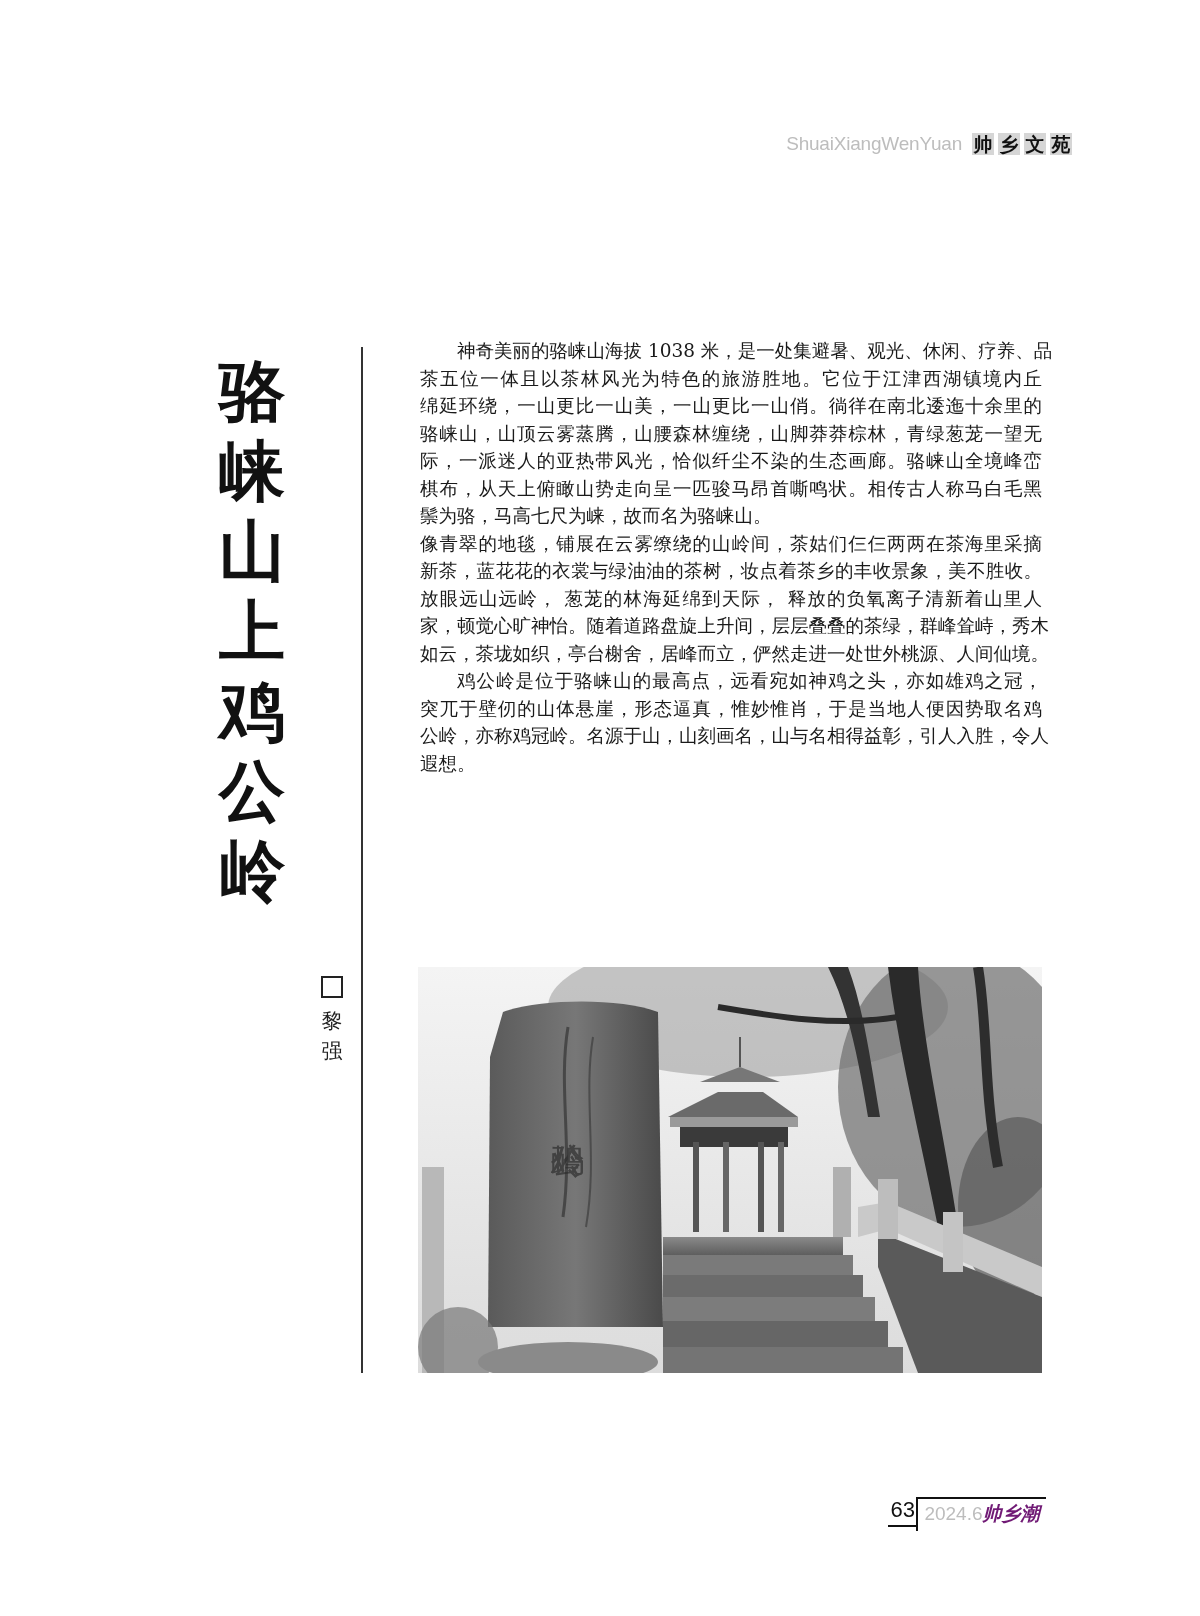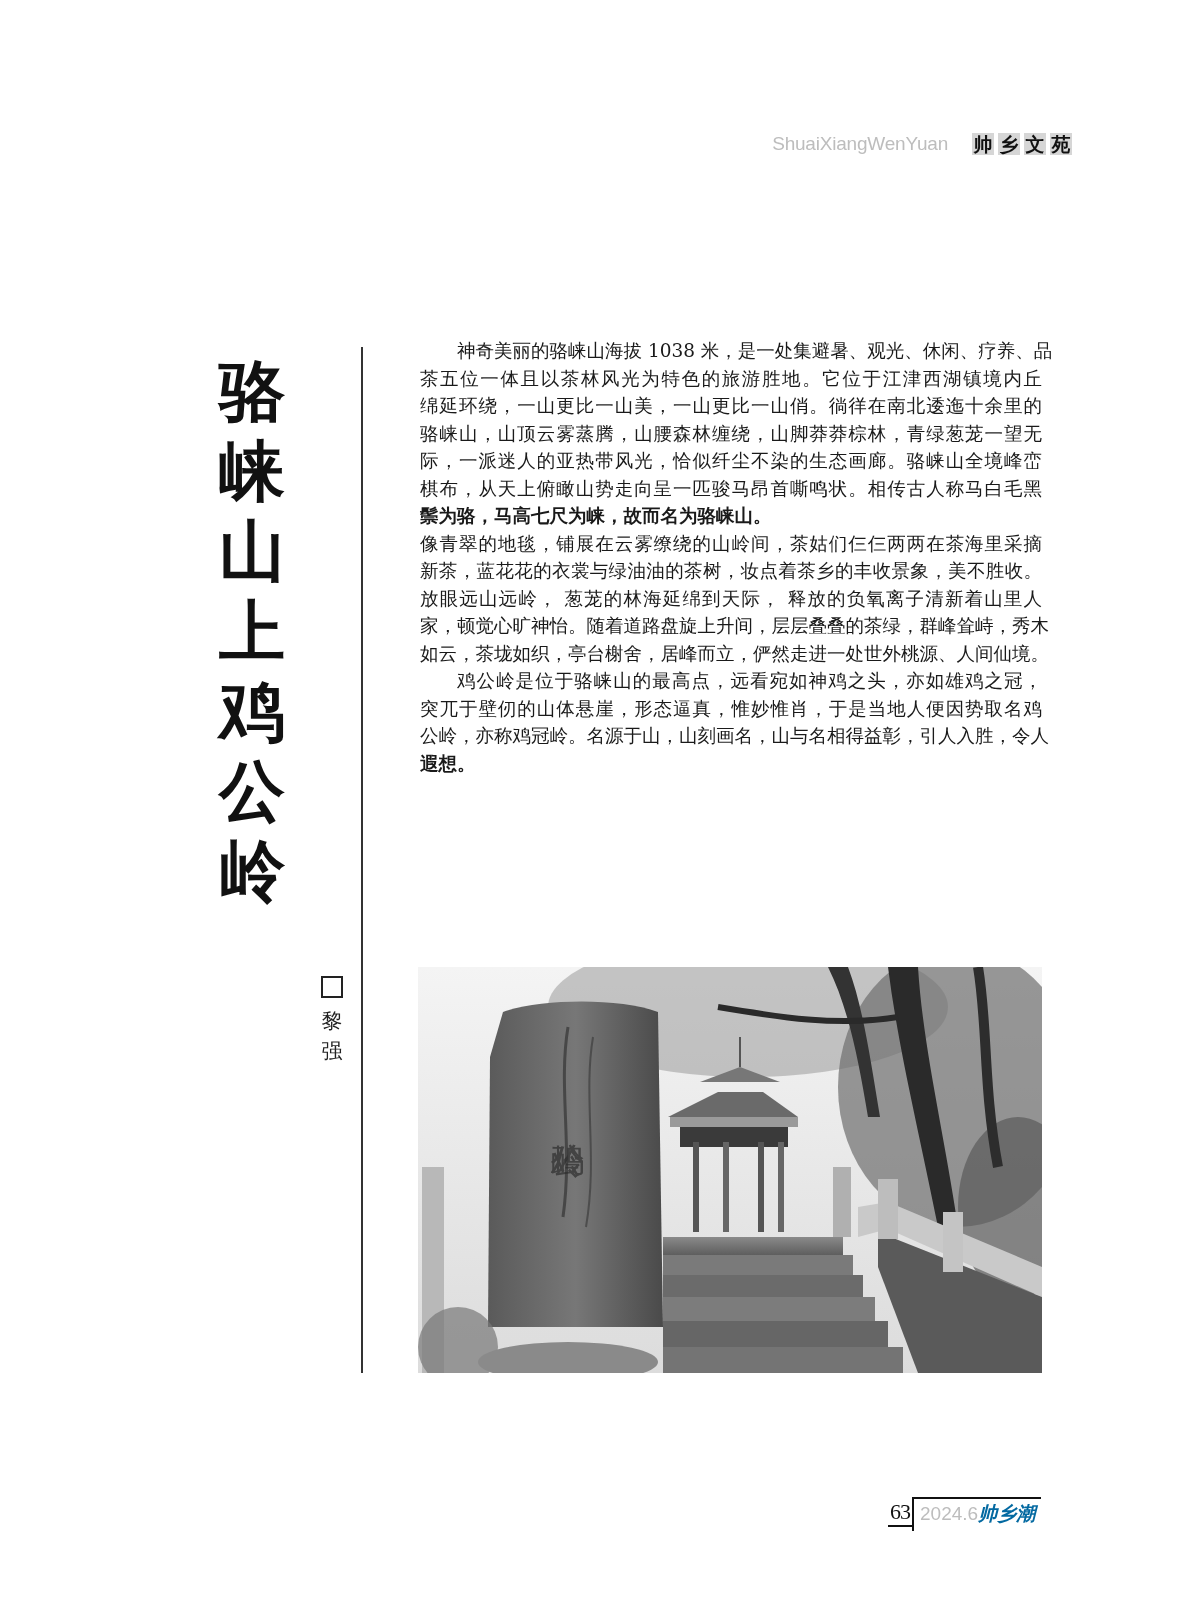--- a/index.html
+++ b/index.html
@@ -1,47 +1,47 @@
 <!DOCTYPE html>
 <html><head>
 <meta charset="utf-8">
 <style>
   html, body { margin: 0; padding: 0; background: #ffffff; }
   body { width: 1200px; height: 1616px; position: relative; overflow: hidden;
          font-family: "DejaVu Serif", "Liberation Serif", serif; color: #1a1a1a; }
 
-  .header { position: absolute; top: 133px; right: 128px; display: flex; align-items: center; gap: 24px; }
+  .header { position: absolute; top: 133px; right: 128px; display: flex; align-items: center; gap: 10px; }
   .header-en { font-family: "Liberation Sans", "DejaVu Sans", sans-serif; font-size: 19px; color: #bdbdbd; letter-spacing: -0.2px; }
   .header-cn { display: flex; gap: 4px; }
   .header-cn span { display: inline-block; width: 22px; height: 22px; line-height: 22px; text-align: center;
                     background: #d6d6d6; font-family: "DejaVu Sans", sans-serif; font-weight: bold; font-size: 19px; color: #111; }
 
   .title { position: absolute; left: 212px; top: 352px; width: 80px; display: flex; flex-direction: column; align-items: center; }
   .title span { display: block; font-family: "DejaVu Sans", sans-serif; font-weight: bold; font-size: 66px; line-height: 80px; height: 80px; color: #111; }
 
   .author { position: absolute; left: 318px; top: 976px; width: 28px; display: flex; flex-direction: column; align-items: center; }
   .author .box { width: 18px; height: 18px; border: 2px solid #222; margin-bottom: 8px; }
   .author .ch { font-family: "DejaVu Sans", sans-serif; font-size: 21px; line-height: 30px; color: #222; }
 
   .rule { position: absolute; left: 361px; top: 347px; width: 2px; height: 1026px; background: #333; }
 
   .body-text { position: absolute; left: 420px; top: 337px; width: 622px; }
   .line { display: block; height: 27.5px; line-height: 27.5px; font-size: 18.5px; text-align: justify; text-align-last: justify; white-space: nowrap; }
   .line.indent { padding-left: 37px; }
-  .line.last { text-align-last: left; font-weight: bold; }
+  .line.last { text-align-last: left; }
 
   .photo { position: absolute; left: 418px; top: 967px; width: 624px; height: 406px; overflow: hidden; background: #e9e9e9; }
   .photo svg { display: block; }
 
   .footer { position: absolute; top: 1497px; left: 888px; display: flex; align-items: flex-end; }
-  .footer .page { font-family: Liberation Serif, serif; font-size: 22px; line-height: 26px; color: #111;
+  .footer .page { font-family: Liberation Mono, monospace; font-size: 22px; line-height: 26px; color: #111;
                   border-bottom: 2px solid #111; padding: 0 2px; letter-spacing: -1px; }
   .footer .box { border-top: 2px solid #111; border-left: 2px solid #111; display: flex; align-items: center; padding: 2px 6px 4px 6px; margin-bottom: -4px; }
   .footer .date { font-family: "Liberation Sans", "DejaVu Sans", sans-serif; font-size: 19px; color: #bdbdbd; }
-  .footer .mag { font-family: "DejaVu Serif", serif; font-style: italic; font-weight: bold; font-size: 19px; color: #0369a1; }
+  .footer .mag { font-family: "DejaVu Serif", serif; font-style: italic; font-weight: bold; font-size: 19px; color: #701a75; }
 </style>
 </head>
 <body>
 
 <div class="header">
   <span class="header-en">ShuaiXiangWenYuan</span>
   <span class="header-cn">
     <span>帅</span>
     <span>乡</span>
     <span>文</span>

